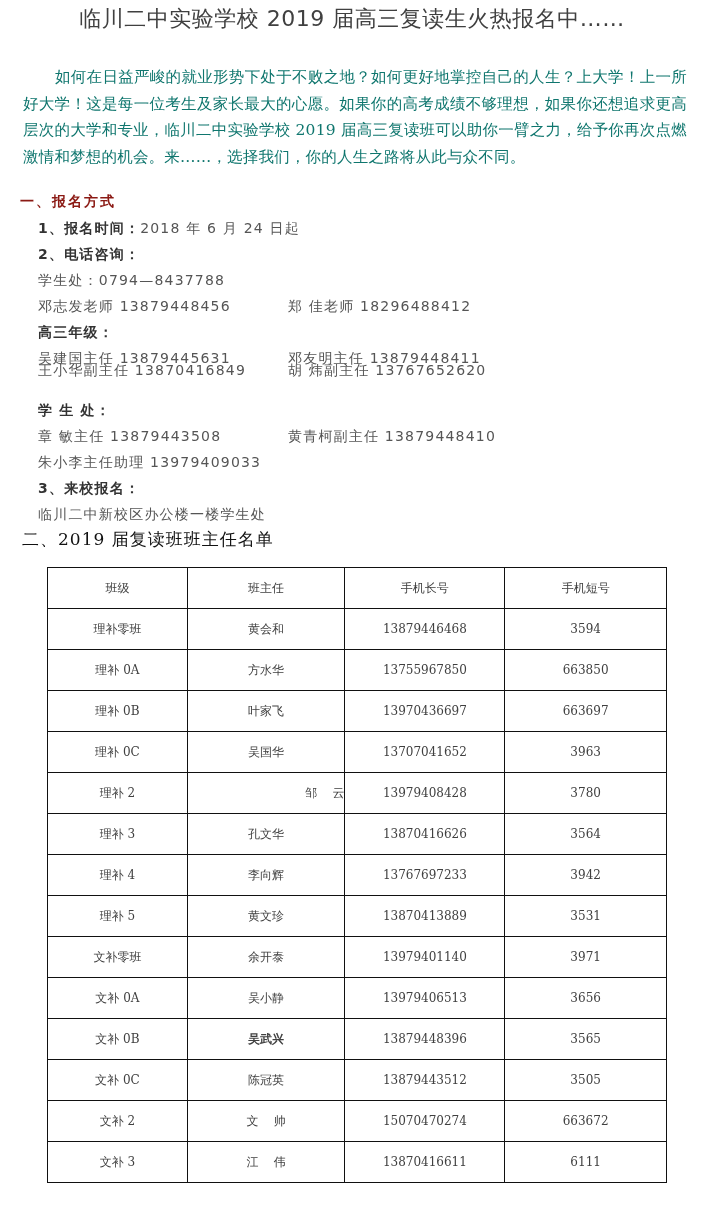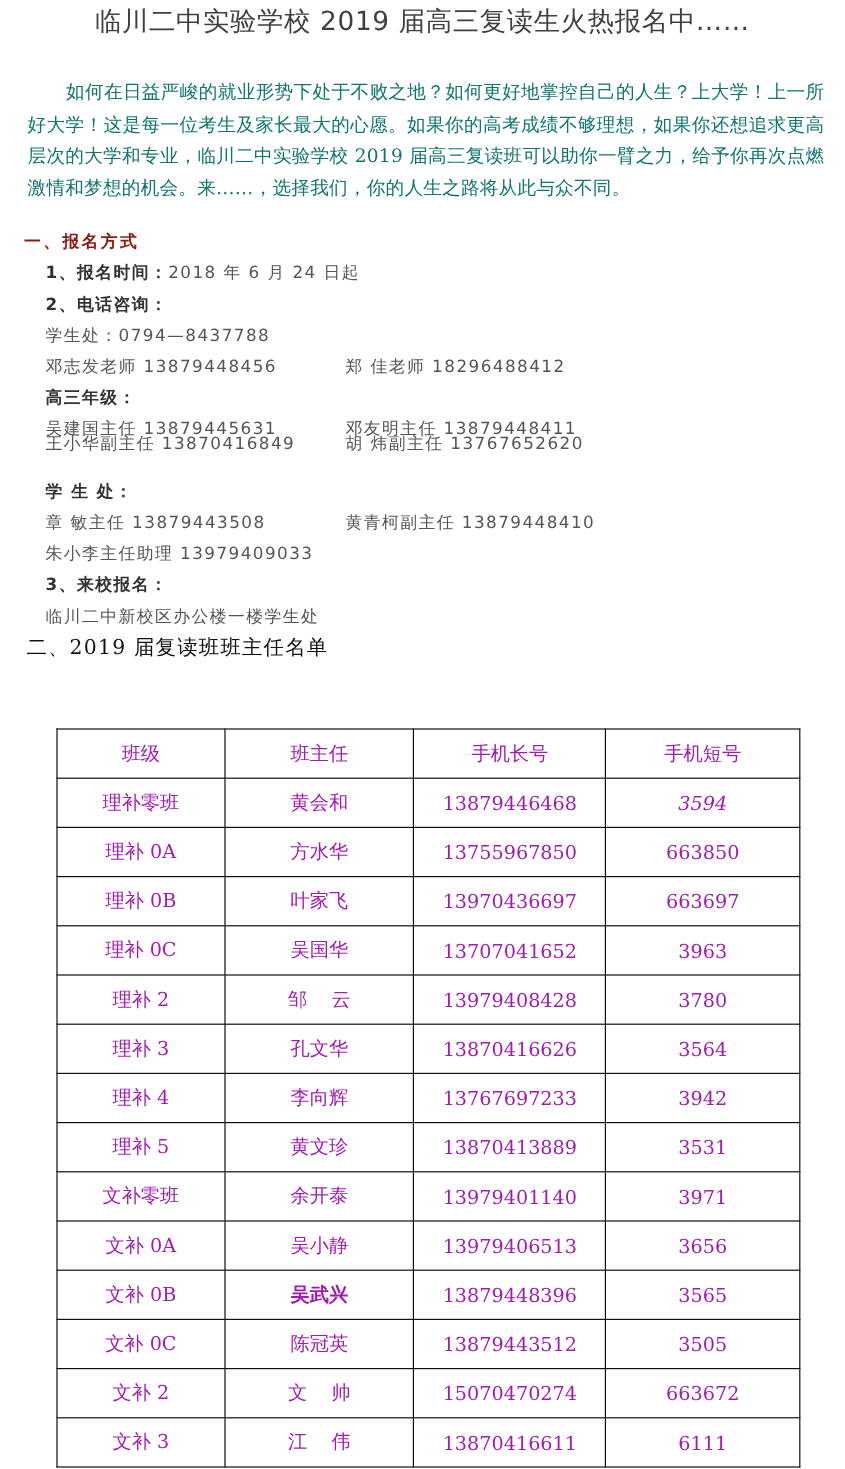--- a/index.html
+++ b/index.html
@@ -4,21 +4,21 @@
 <style>
   html, body { margin: 0; padding: 0; background: #ffffff; }
   body { width: 704px; height: 1224px; position: relative; overflow: hidden; font-family: "DejaVu Sans", "Liberation Sans", sans-serif; color: #000; }
   .title { position: absolute; top: 4px; left: 0; width: 704px; text-align: center; font-size: 22px; color: #404040; letter-spacing: 0.5px; line-height: 30px; }
   .intro { position: absolute; top: 64px; left: 23px; width: 664px; font-family: "DejaVu Serif", "Liberation Serif", serif; font-size: 15.5px; line-height: 26.5px; color: #0f766e; text-indent: 32px; text-align: justify; letter-spacing: 0.2px; }
   .sec1 { position: absolute; top: 193px; left: 20px; font-size: 14px; font-weight: bold; color: #8b1a14; letter-spacing: 2px; }
   .line { position: absolute; left: 38px; font-size: 14px; color: #555; letter-spacing: 1.2px; white-space: nowrap; line-height: 20px; }
   .line .b { font-weight: bold; color: #333; }
   .line .col2 { position: absolute; left: 250px; top: 0; white-space: nowrap; }
   .sec2 { position: absolute; top: 528px; left: 22px; font-family: "DejaVu Serif", "Liberation Serif", serif; font-size: 17px; color: #111; letter-spacing: 1px; }
-  table.roster { position: absolute; top: 567px; left: 47px; width: 620px; border-collapse: collapse; font-family: "DejaVu Serif", "Liberation Serif", serif; font-size: 16px; color: #a21caf; margin-top: 40px; }
+  table.roster { position: absolute; top: 567px; left: 47px; width: 620px; border-collapse: collapse; font-family: "DejaVu Serif", "Liberation Serif", serif; font-size: 12px; color: #404040; }
   table.roster th, table.roster td { border: 1.5px solid #111; height: 40px; text-align: center; font-weight: normal; padding: 0; }
   table.roster col.c1 { width: 140px; } table.roster col.c2 { width: 158px; } table.roster col.c3 { width: 160px; } table.roster col.c4 { width: 162px; }
 </style>
 </head>
 <body>
 
 <div class="title">临川二中实验学校 2019 届高三复读生火热报名中……</div>
 <p class="intro" style="margin:0">如何在日益严峻的就业形势下处于不败之地？如何更好地掌控自己的人生？上大学！上一所好大学！这是每一位考生及家长最大的心愿。如果你的高考成绩不够理想，如果你还想追求更高层次的大学和专业，临川二中实验学校 2019 届高三复读班可以助你一臂之力，给予你再次点燃激情和梦想的机会。来……，选择我们，你的人生之路将从此与众不同。</p>
 
 <div class="sec1">一、报名方式</div>
@@ -75,21 +75,21 @@
       <th>班主任</th>
       <th>手机长号</th>
       <th>手机短号</th>
     </tr>
   </thead>
   <tbody id="roster-body">
       <tr>
         <td style="white-space: pre;">理补零班</td>
         <td style="white-space: pre;">黄会和</td>
         <td style="white-space: pre;">13879446468</td>
-        <td style="white-space: pre; font-style: italic;">3594</td>
+        <td style="white-space: pre;">3594</td>
       </tr>
       <tr>
         <td style="white-space: pre;">理补 0A</td>
         <td style="white-space: pre;">方水华</td>
         <td style="white-space: pre;">13755967850</td>
         <td style="white-space: pre;">663850</td>
       </tr>
       <tr>
         <td style="white-space: pre;">理补 0B</td>
         <td style="white-space: pre;">叶家飞</td>
@@ -97,21 +97,21 @@
         <td style="white-space: pre;">663697</td>
       </tr>
       <tr>
         <td style="white-space: pre;">理补 0C</td>
         <td style="white-space: pre; text-align: center;">吴国华</td>
         <td style="white-space: pre;">13707041652</td>
         <td style="white-space: pre;">3963</td>
       </tr>
       <tr>
         <td style="white-space: pre;">理补 2</td>
-        <td style="white-space: pre;">邹    云</td>
+        <td style="white-space: pre; text-align: right;">邹    云</td>
         <td style="white-space: pre;">13979408428</td>
         <td style="white-space: pre;">3780</td>
       </tr>
       <tr>
         <td style="white-space: pre;">理补 3</td>
         <td style="white-space: pre;">孔文华</td>
         <td style="white-space: pre;">13870416626</td>
         <td style="white-space: pre;">3564</td>
       </tr>
       <tr>

